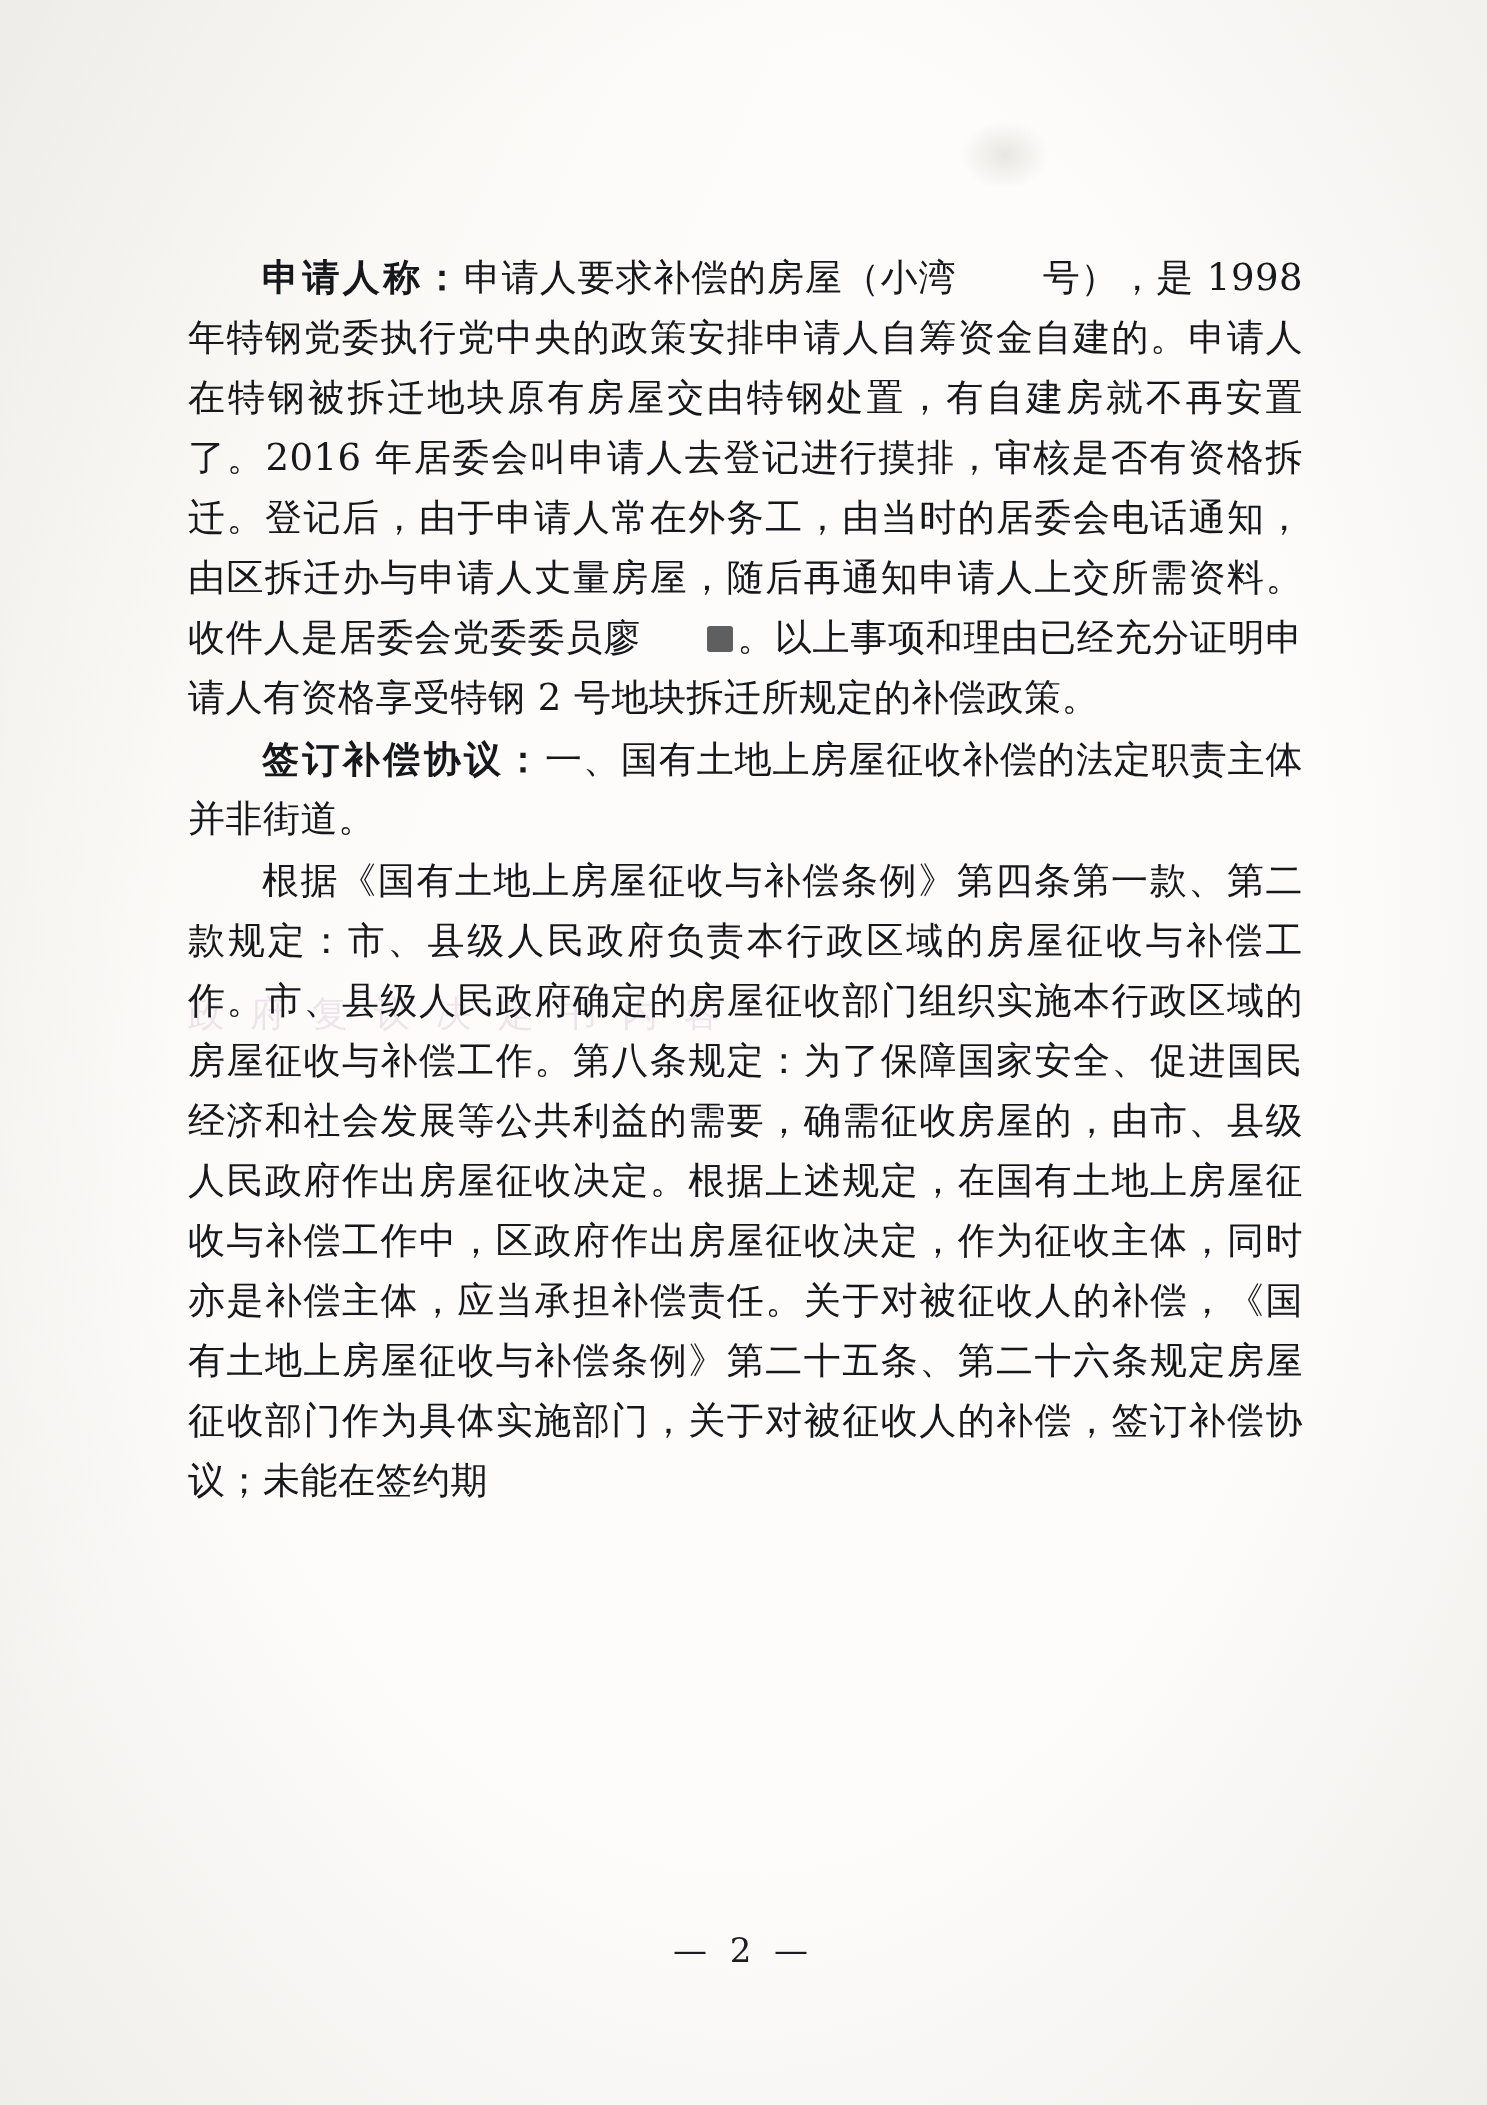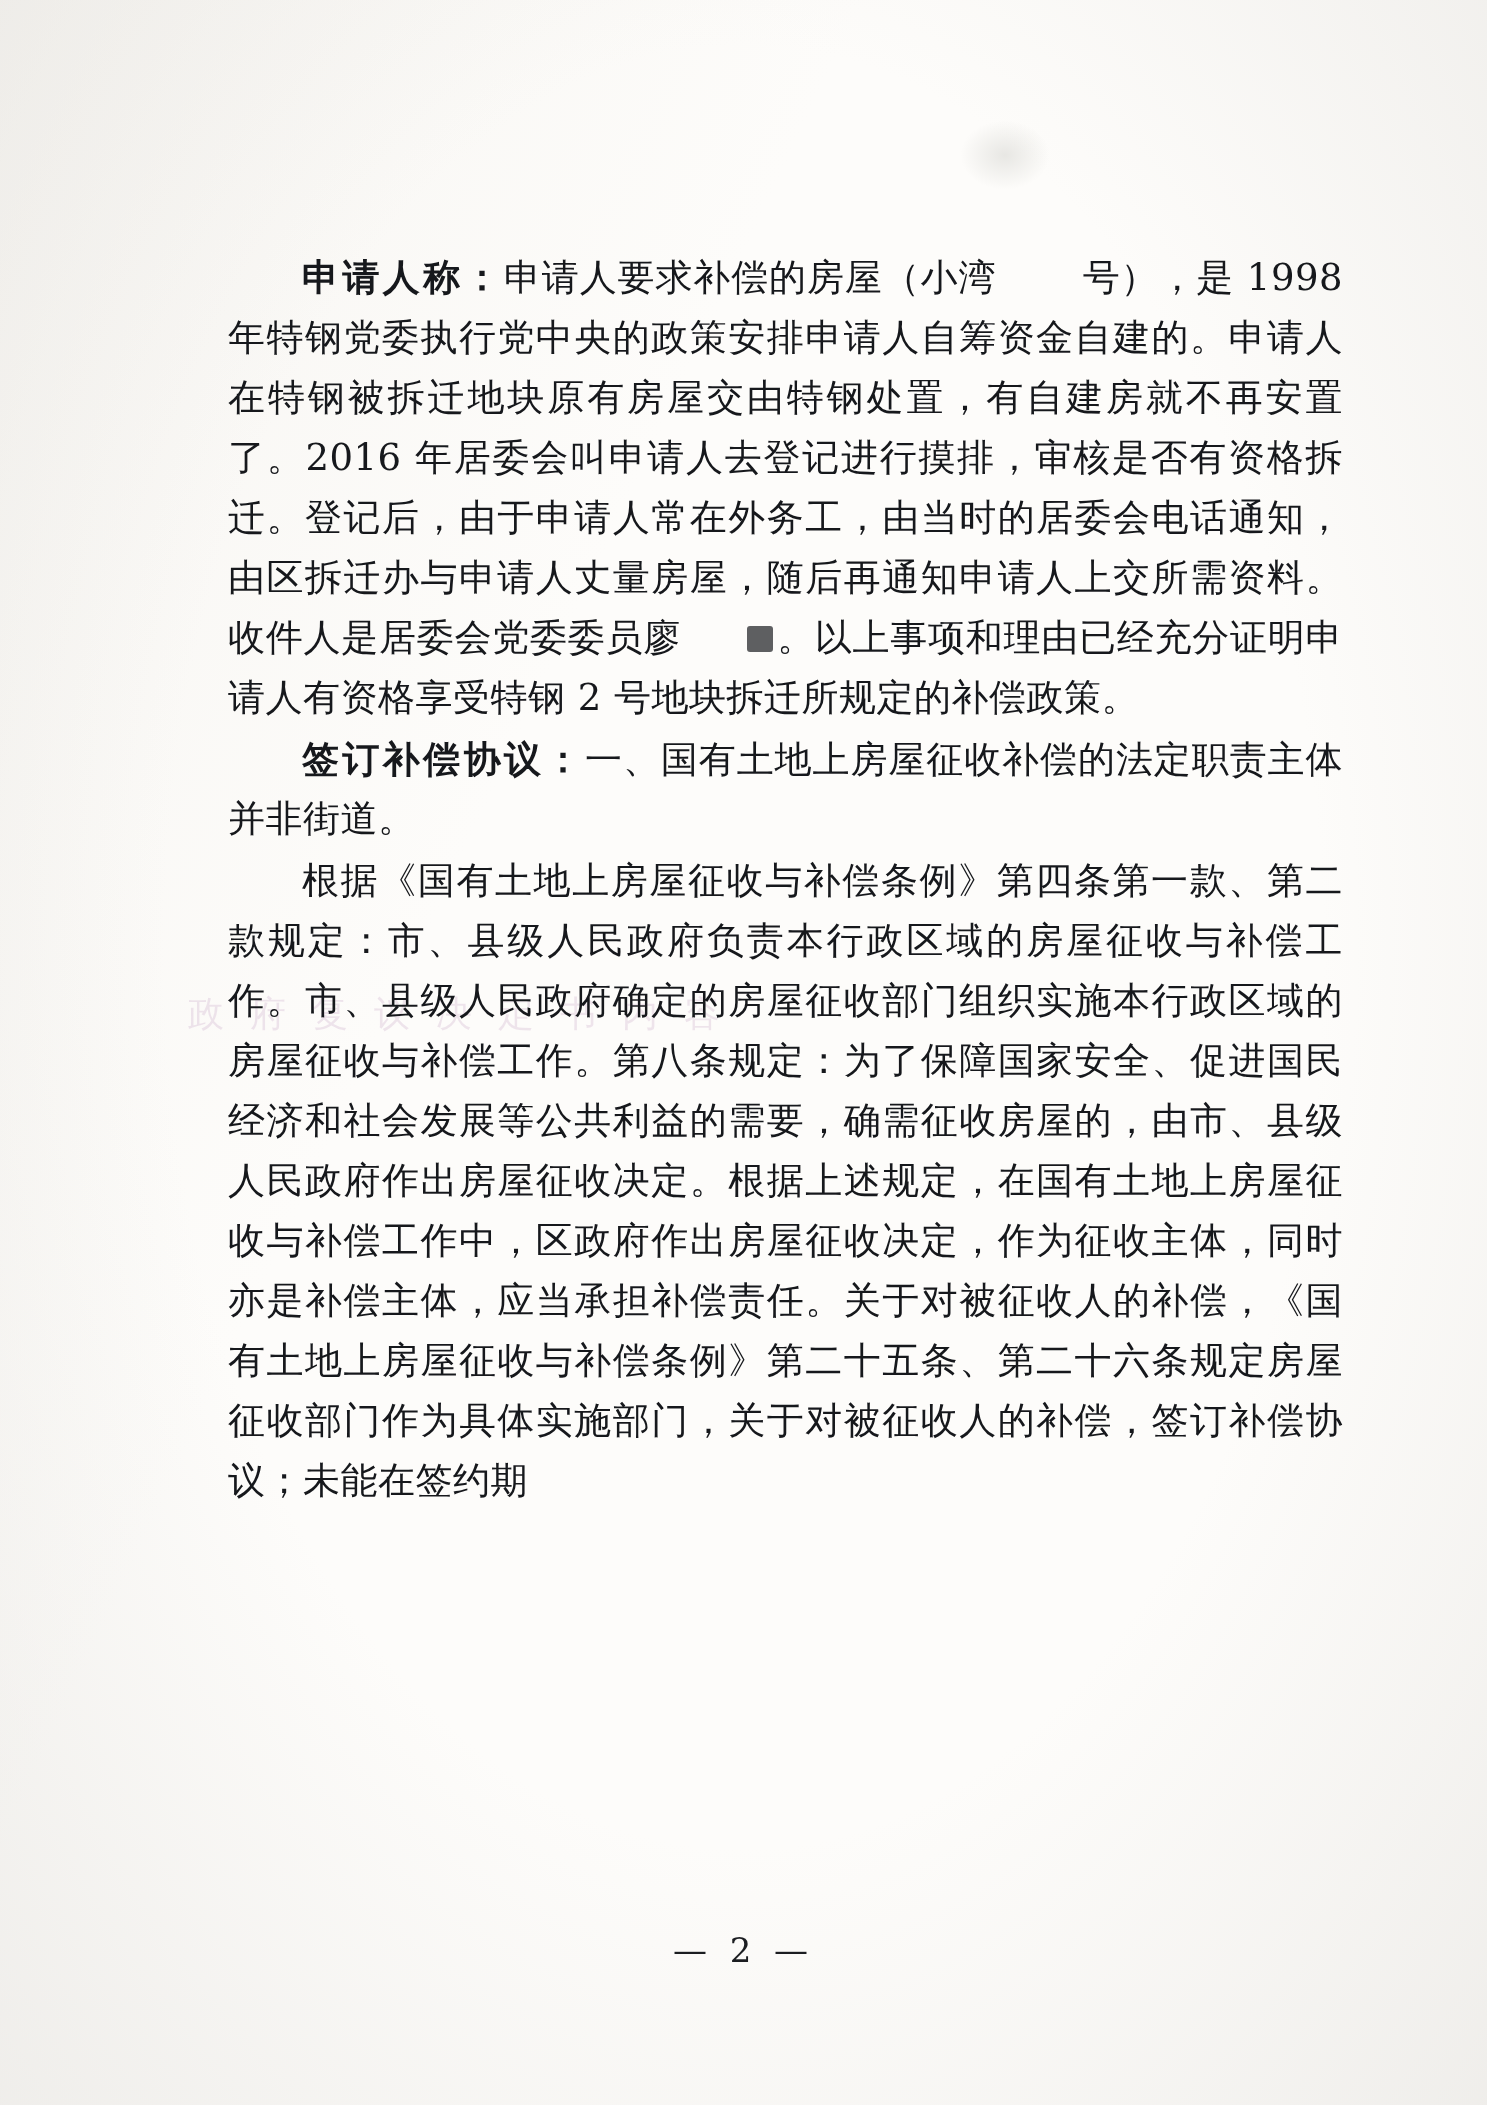--- a/index.html
+++ b/index.html
@@ -35,21 +35,20 @@
     top: 120px;
     border-radius: 50%;
     background: radial-gradient(ellipse at center, rgba(205,205,200,0.45) 0%, rgba(255,255,255,0) 70%);
     pointer-events: none;
   }
   .content {
     position: absolute;
     left: 188px;
     top: 248px;
     width: 1115px;
-    margin-left: 40px;
   }
   p {
     margin: 0 0 2px 0;
     font-size: 37px;
     line-height: 1.62;
     color: #16181c;
     text-align: justify;
     text-justify: inter-ideograph;
     letter-spacing: 0.5px;
     font-family: "DejaVu Serif", "Liberation Serif", serif;

